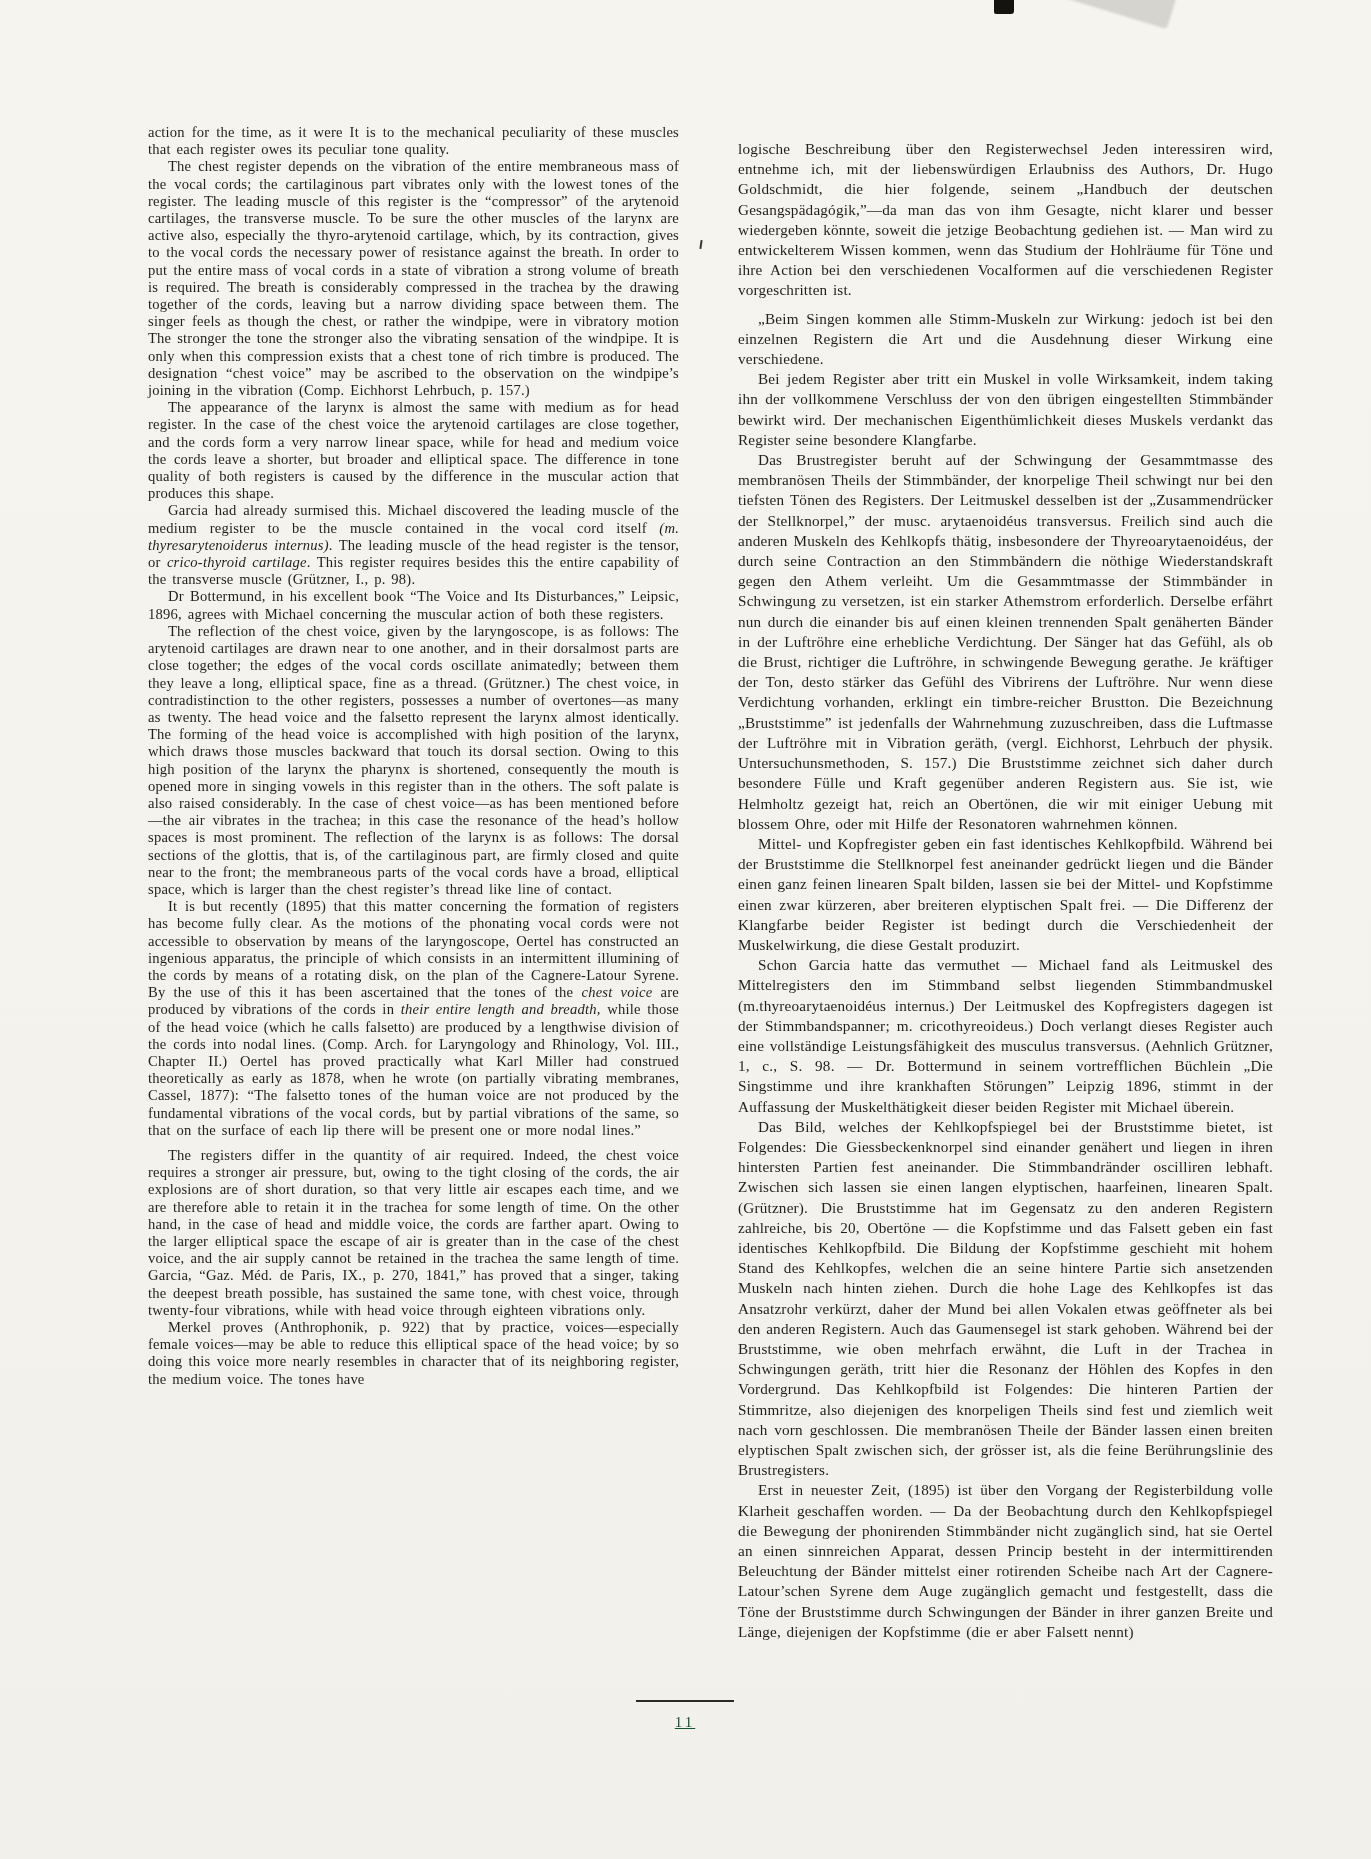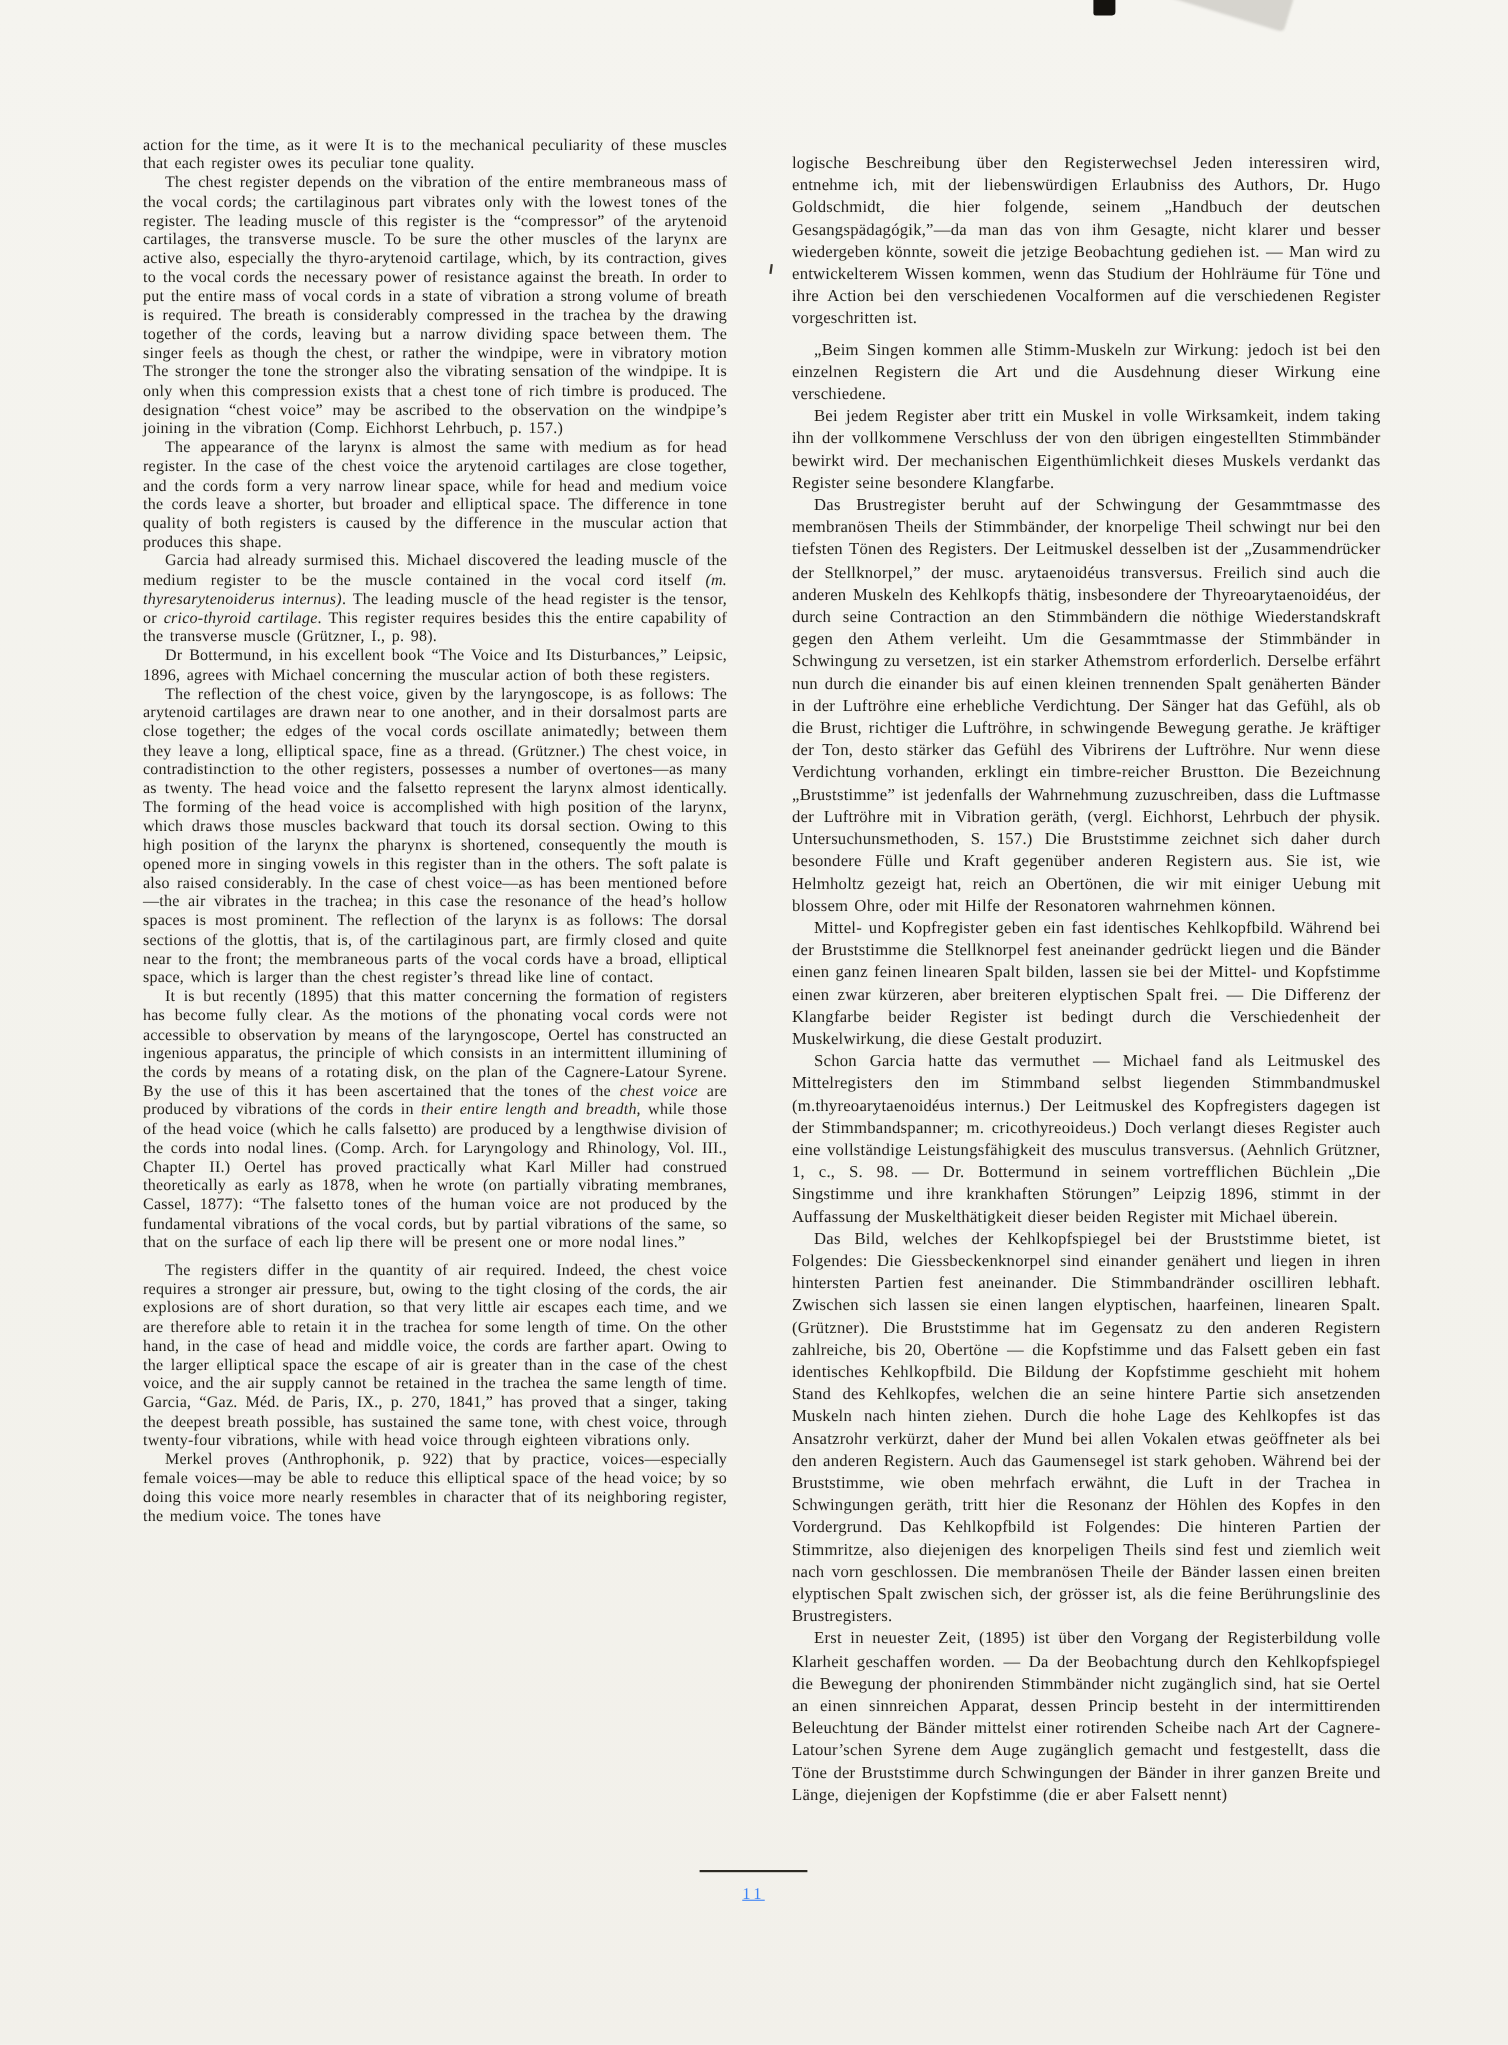--- a/index.html
+++ b/index.html
@@ -24,20 +24,21 @@
     filter: blur(1px);
   }
   .scan-tick {
     position: absolute; left: 700px; top: 240px; width: 2px; height: 9px;
     background: #3a362f; transform: rotate(8deg);
   }
   .col {
     position: absolute;
     text-align: justify;
     letter-spacing: 0.2px;
+    margin-left: 18px;
   }
   .col-left {
     left: 130px; top: 124px; width: 531px;
     font-size: 14.6px; line-height: 17.2px;
     word-spacing: 0.14em;
   }
   .col-right {
     left: 720px; top: 139px; width: 535px;
     font-size: 15.2px; line-height: 20.2px;
     word-spacing: 0.10em;
@@ -47,21 +48,21 @@
   .para.gap { margin-top: 8px; font-family: Liberation Serif, serif; }
   .footer {
     position: absolute; left: 610px; top: 1700px; width: 150px;
     text-align: center;
   }
   .footer-rule {
     display: block; margin: 0 auto 12px auto;
     width: 98px; height: 2px; background: #2c2922;
   }
   .page-number {
-    font-size: 15px; letter-spacing: 3px; color: #3b82f6; text-decoration: underline;
+    font-size: 15px; letter-spacing: 3px; color: #14532d; text-decoration: underline;
   }
 </style>
 </head>
 <body>
 
 <div class="scan-blob"></div>
 <div class="scan-streak"></div>
 <div class="scan-tick"></div>
 
 <div class="col col-left">

